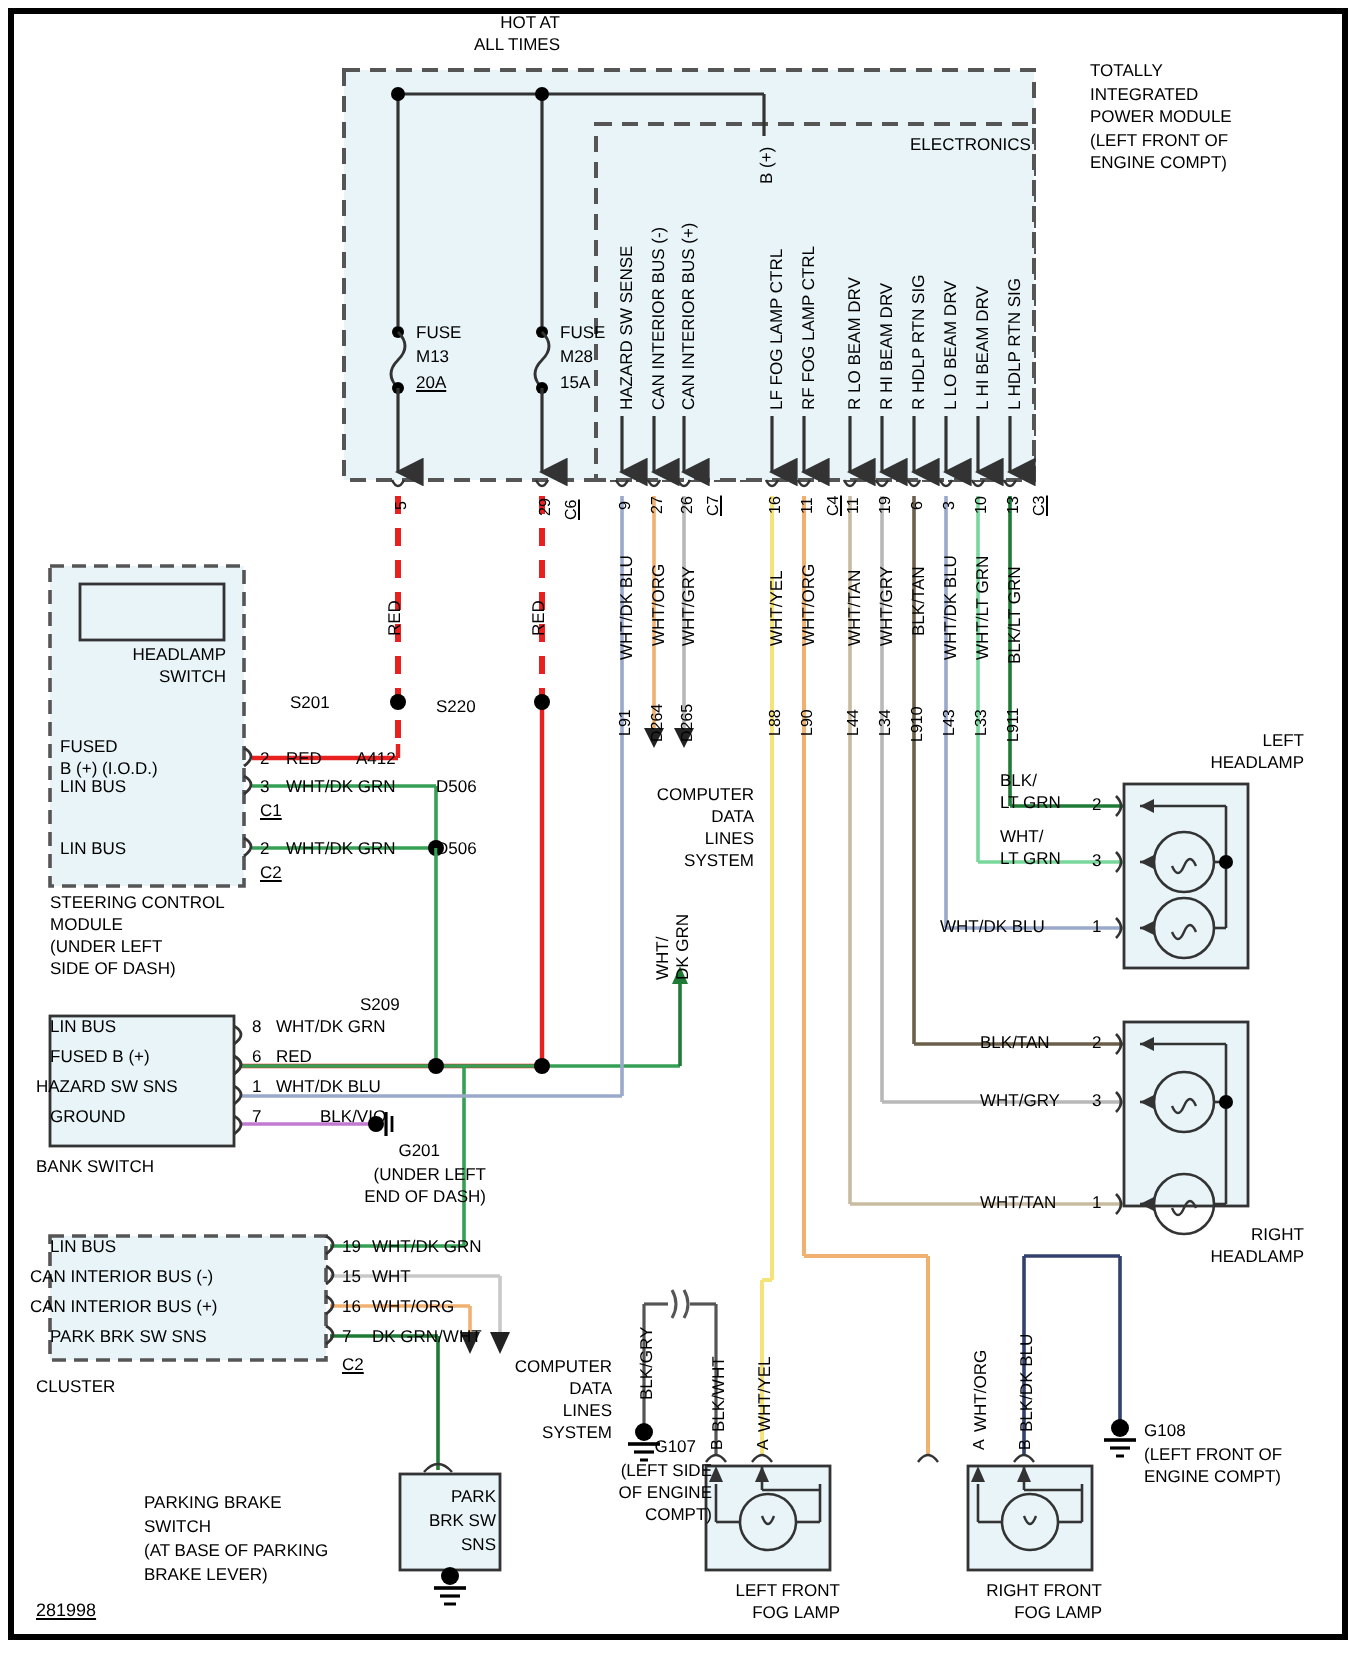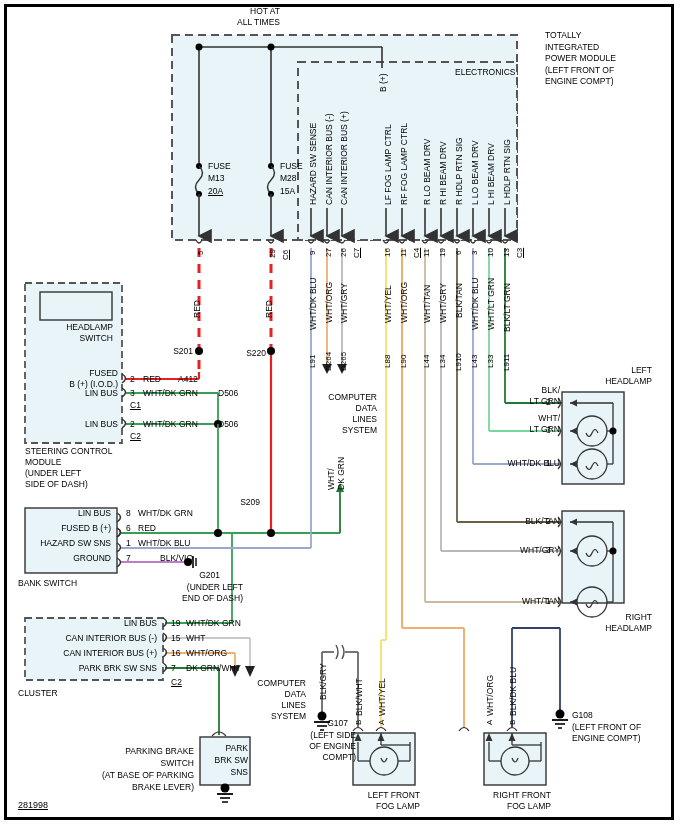--- a/index.html
+++ b/index.html
@@ -1,21 +1,21 @@
 <!DOCTYPE html>
 <html><head>
 <meta charset="utf-8">
 <style>
   html,body{margin:0;padding:0;background:#fff;}
   body{font-family:"Liberation Sans","DejaVu Sans",sans-serif;}
   #page{position:relative;width:684px;height:828px;background:#ffffff;overflow:hidden;}
   #frame{position:absolute;left:4px;top:4px;width:670px;height:816px;border:3px solid #000;box-sizing:border-box;}
   .txt{position:absolute;font-size:8.5px;color:#000;line-height:10.5px;white-space:nowrap;}
   .txt.c{text-align:right;}
-  .txt.r{text-align:right;}
+  .txt.r{}
   .vert{position:absolute;font-size:8.5px;color:#000;white-space:nowrap;
         transform-origin:0 0;transform:rotate(-90deg);}
   svg{position:absolute;overflow:visible;}
 </style>
 </head>
 <body>
 
 <div id="page">
   <div id="frame"></div>
 

